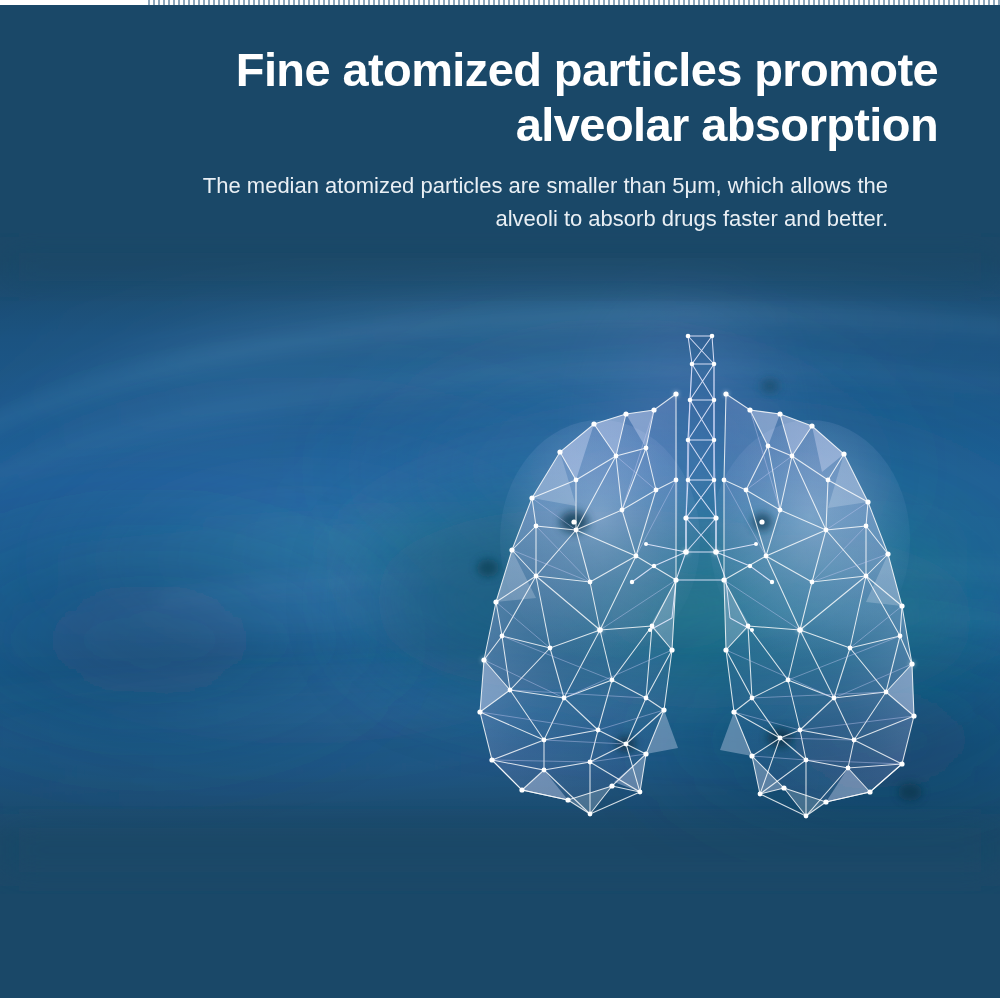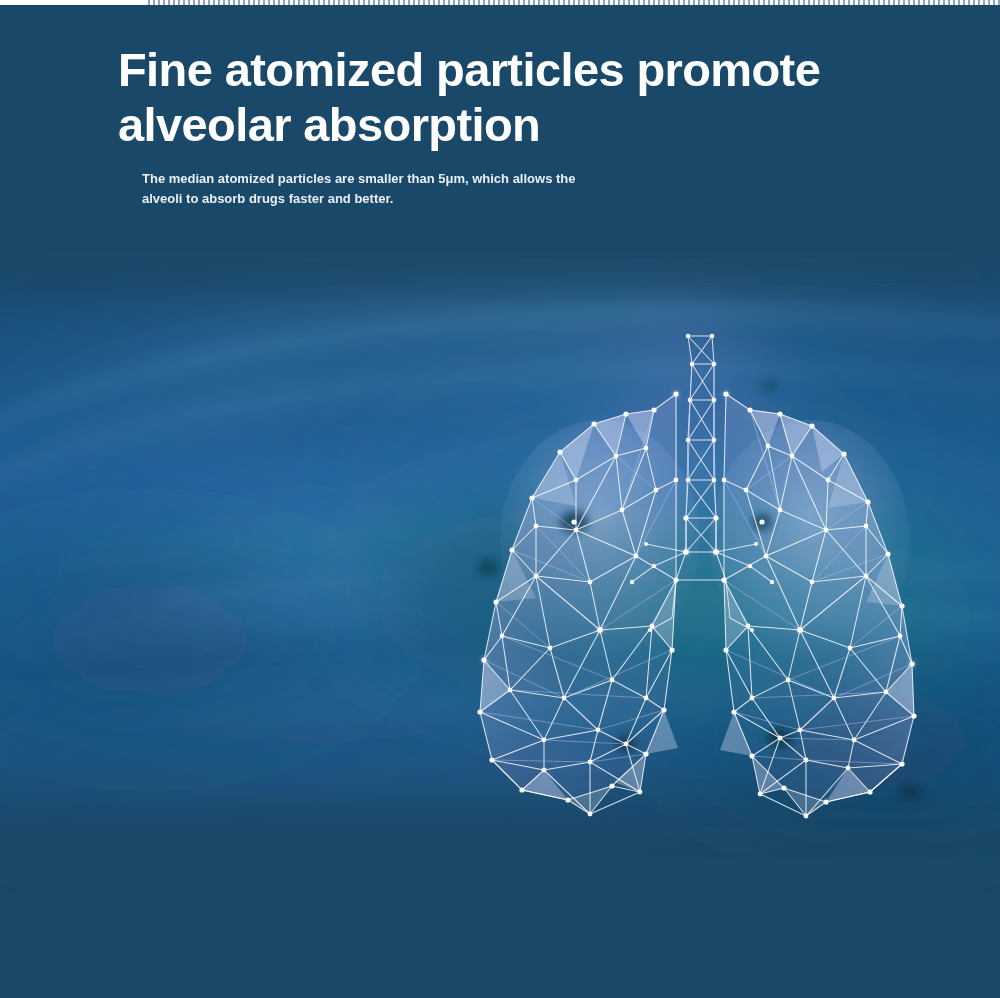--- a/index.html
+++ b/index.html
@@ -42,39 +42,39 @@
     z-index:1;
   }
   #bg-art svg { display:block; width:1000px; height:998px; }
 
   
   #text-block {
     position:absolute;
     left:118px; top:42px;
     width:820px;
     z-index:30;
+    text-align:right;
   }
   #headline {
     color:#ffffff;
     font-size:47px;
     font-weight:700;
     line-height:1.18;
     letter-spacing:-0.6px;
     white-space:pre-line;
     text-rendering:optimizeLegibility;
   }
   #subtitle {
     color:#e9eff4;
-    font-size:13px;
-    font-weight:700;
+    font-size:22px;
+    font-weight:400;
     line-height:1.52;
     margin-top:16px;
     white-space:pre-line;
     max-width:770px;
-    margin-left:24px;
   }
 
   
   #lung-figure {
     position:absolute;
     left:440px; top:330px;
     width:520px; height:490px;
     z-index:20;
   }
   #lung-figure svg { display:block; width:520px; height:490px; }

